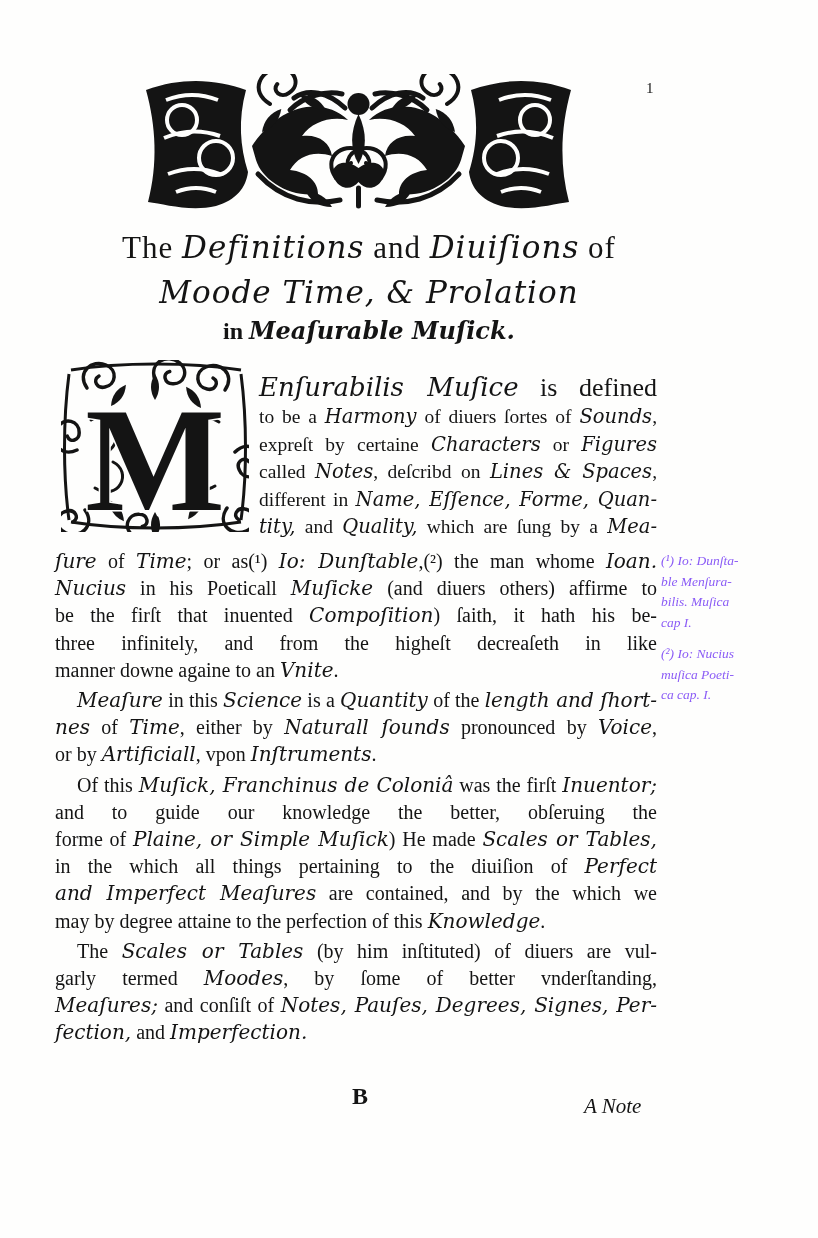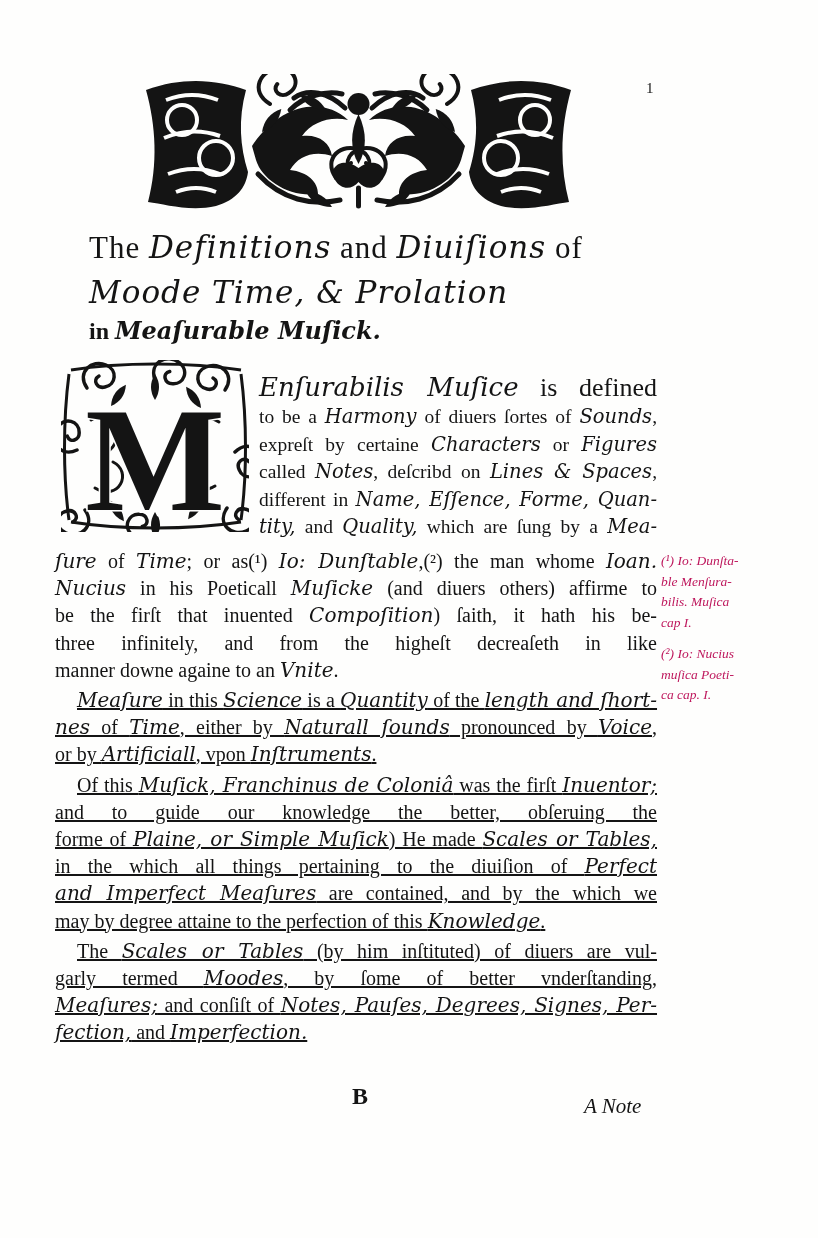--- a/index.html
+++ b/index.html
@@ -7,41 +7,41 @@
   html,body { background:#e8e8e8; }
   .page {
     position:relative; width:818px; height:1238px; margin:0 auto;
     background:var(--paper); color:var(--ink); overflow:hidden;
     font-family:"Liberation Serif","DejaVu Serif",serif;
   }
   
   .headpiece { position:absolute; left:140px; top:74px; width:437px; height:142px; }
   .pagenum   { position:absolute; left:646px; top:80px; font-size:15px; letter-spacing:1px; }
   
-  .title-block { position:absolute; left:89px; top:226px; width:560px; text-align:left; }
+  .title-block { position:absolute; left:89px; top:226px; width:560px; text-align:center; }
   .title-l1 { font-size:31px; line-height:42px; letter-spacing:1px; }
   .title-l2 { font-size:31px; line-height:46px; letter-spacing:1px; }
   .title-l3 { font-size:24px; line-height:30px; font-weight:bold; }
   .title-block i { font-family:"DejaVu Serif",serif; }
   
   .content { position:absolute; left:55px; top:356px; width:602px; }
   .dropcap-wrap { position:absolute; left:6px; top:4px; width:188px; height:172px; }
   .para1a { margin-left:204px; padding-top:3px; font-size:19.5px; line-height:27.6px; }
   .para1a .line:first-child { font-size:26px; line-height:30px;margin-top:13px; }
   .para1b { margin-top:7px; }
   .bodytext { font-size:20px; line-height:27.2px; }
-  .para { margin-top:3px;text-decoration:underline; }
+  .para { margin-top:3px; }
   .para .line:first-child { text-indent:22px; }
   .line { white-space:normal; }
   .line.j { text-align:justify; text-align-last:justify; }
   .line i, .line .it { font-family:"DejaVu Serif",serif; }
   
   .margin-notes {
     position:absolute; left:661px; top:551px; width:152px;
-    font-style:italic; font-size:13.5px; line-height:20.5px; color:#be185d;
+    font-style:italic; font-size:13.5px; line-height:20.5px; color:#8b5cf6;
   }
   .margin-notes .note + .note { margin-top:11px; }
   
   .signature { position:absolute; left:352px; top:1083px; font-size:24px; font-weight:bold; }
   .catchword { position:absolute; left:584px; top:1094px; font-size:21px; font-style:italic; }
   svg { display:block; }
 </style>
 </head>
 <body>
 

